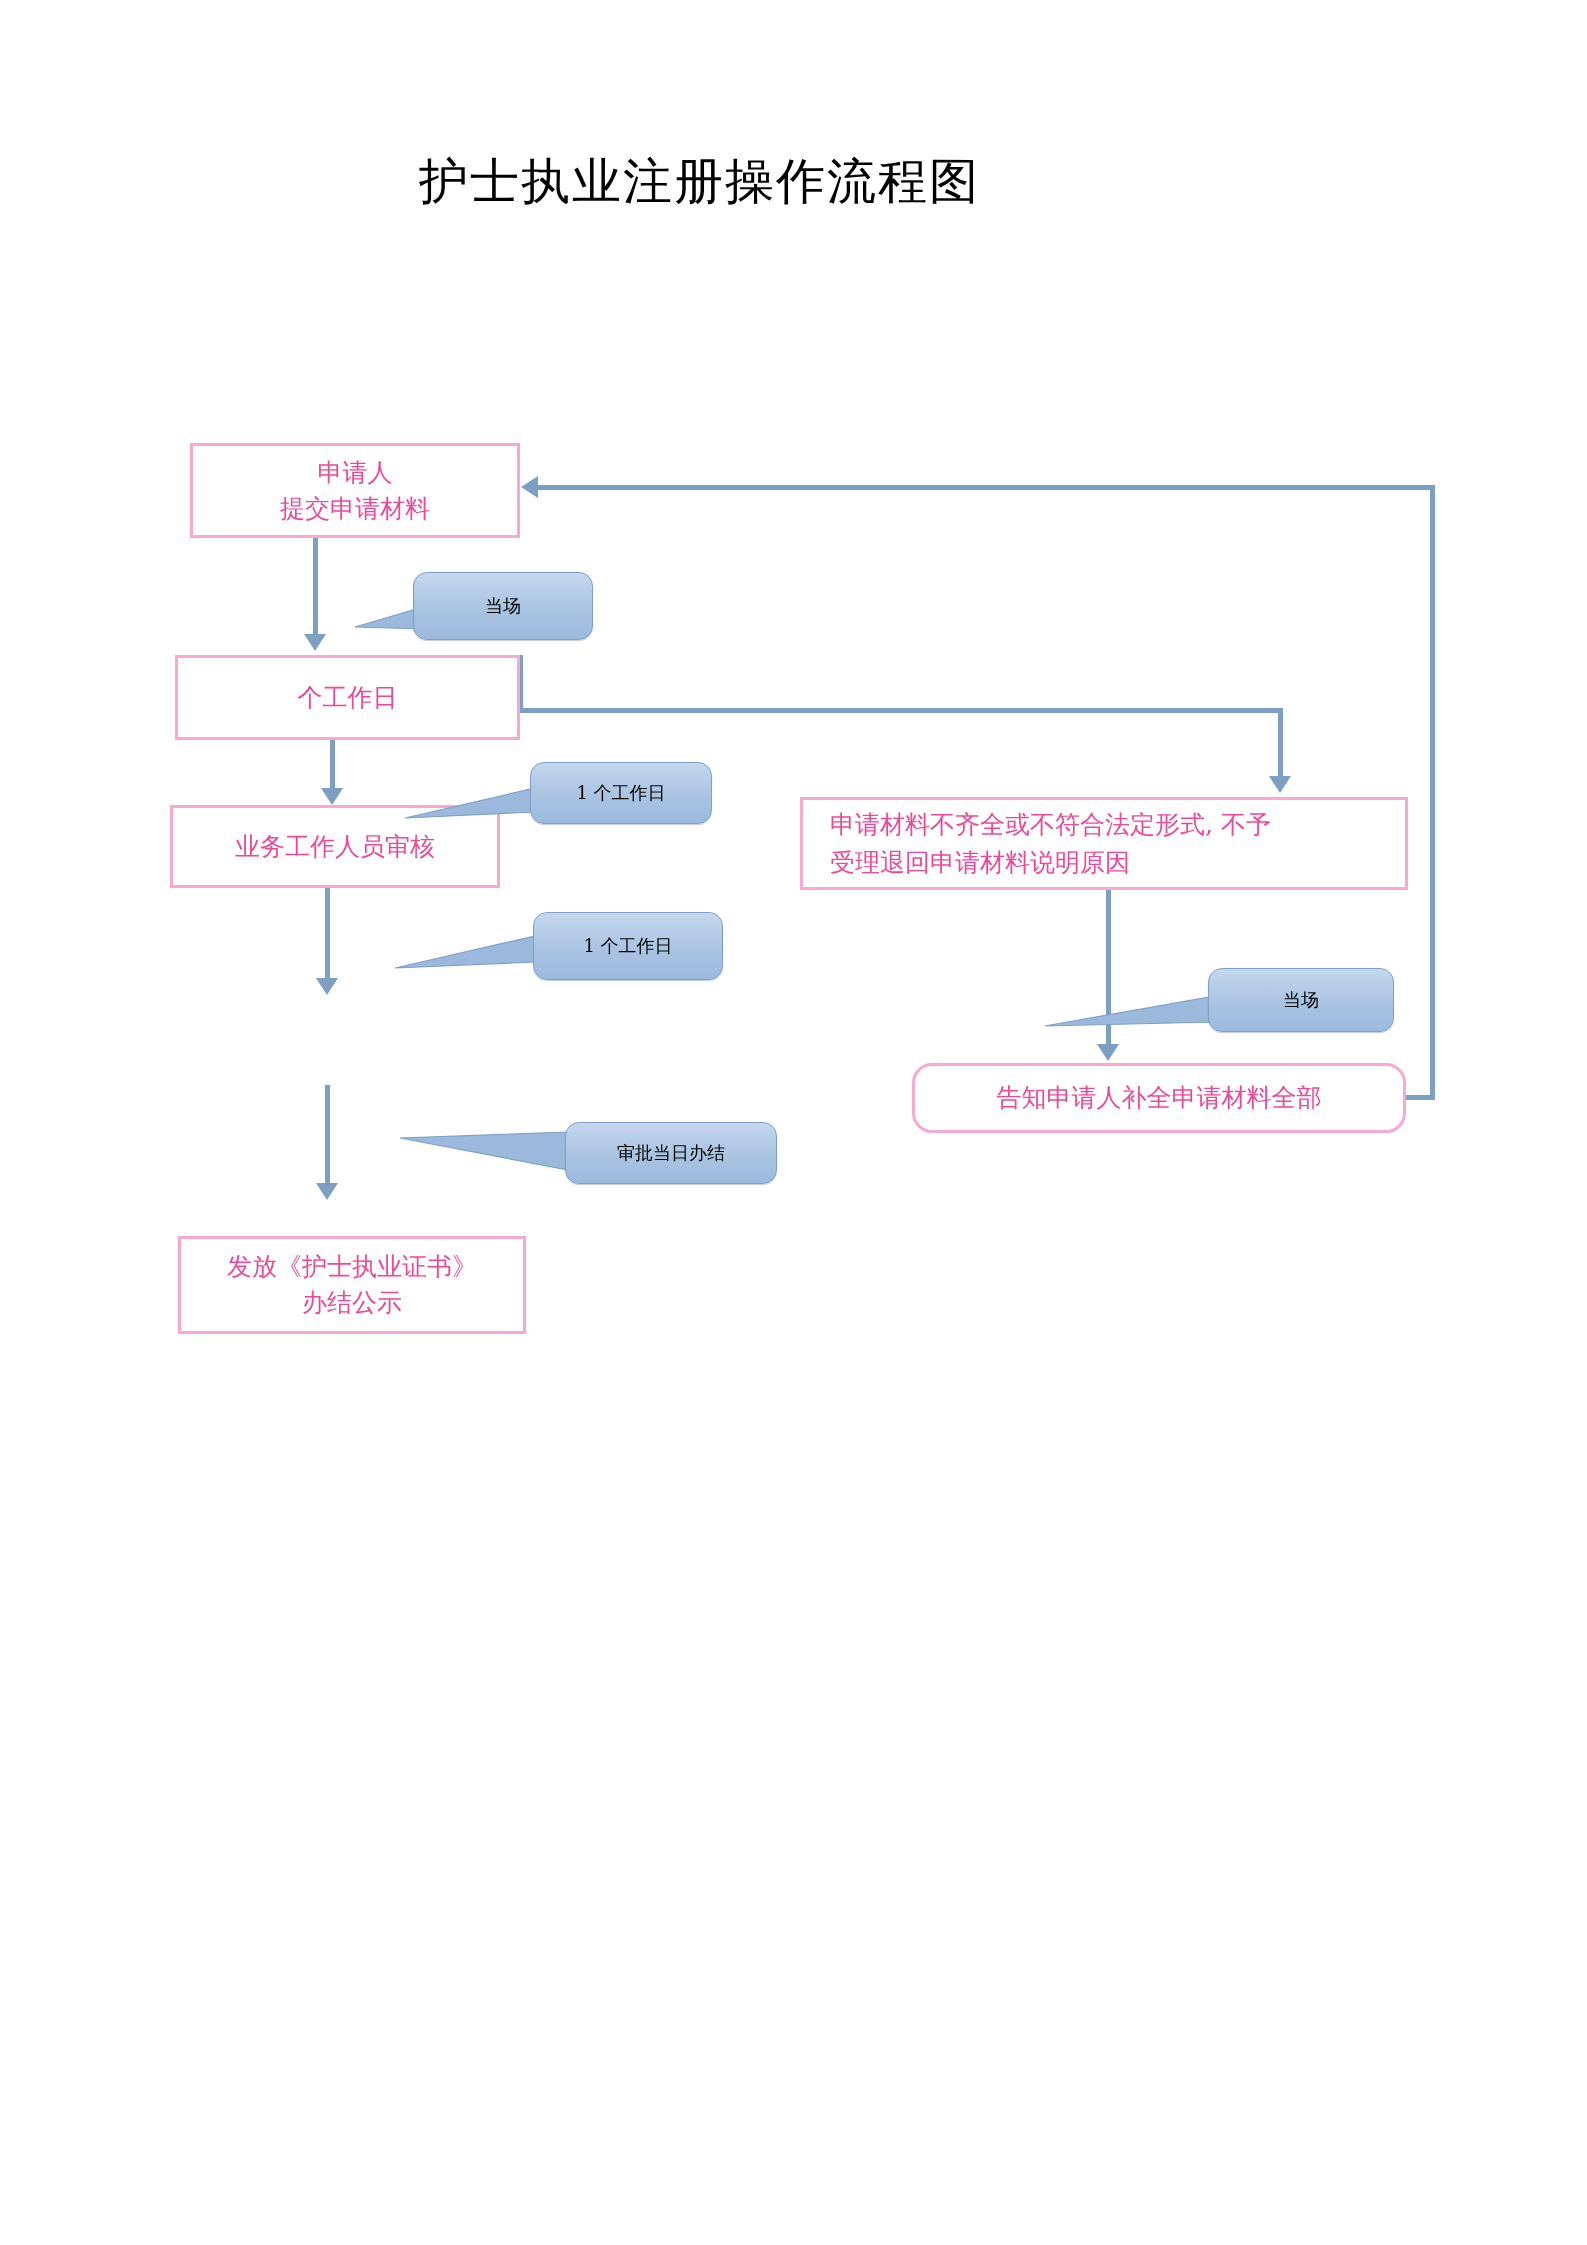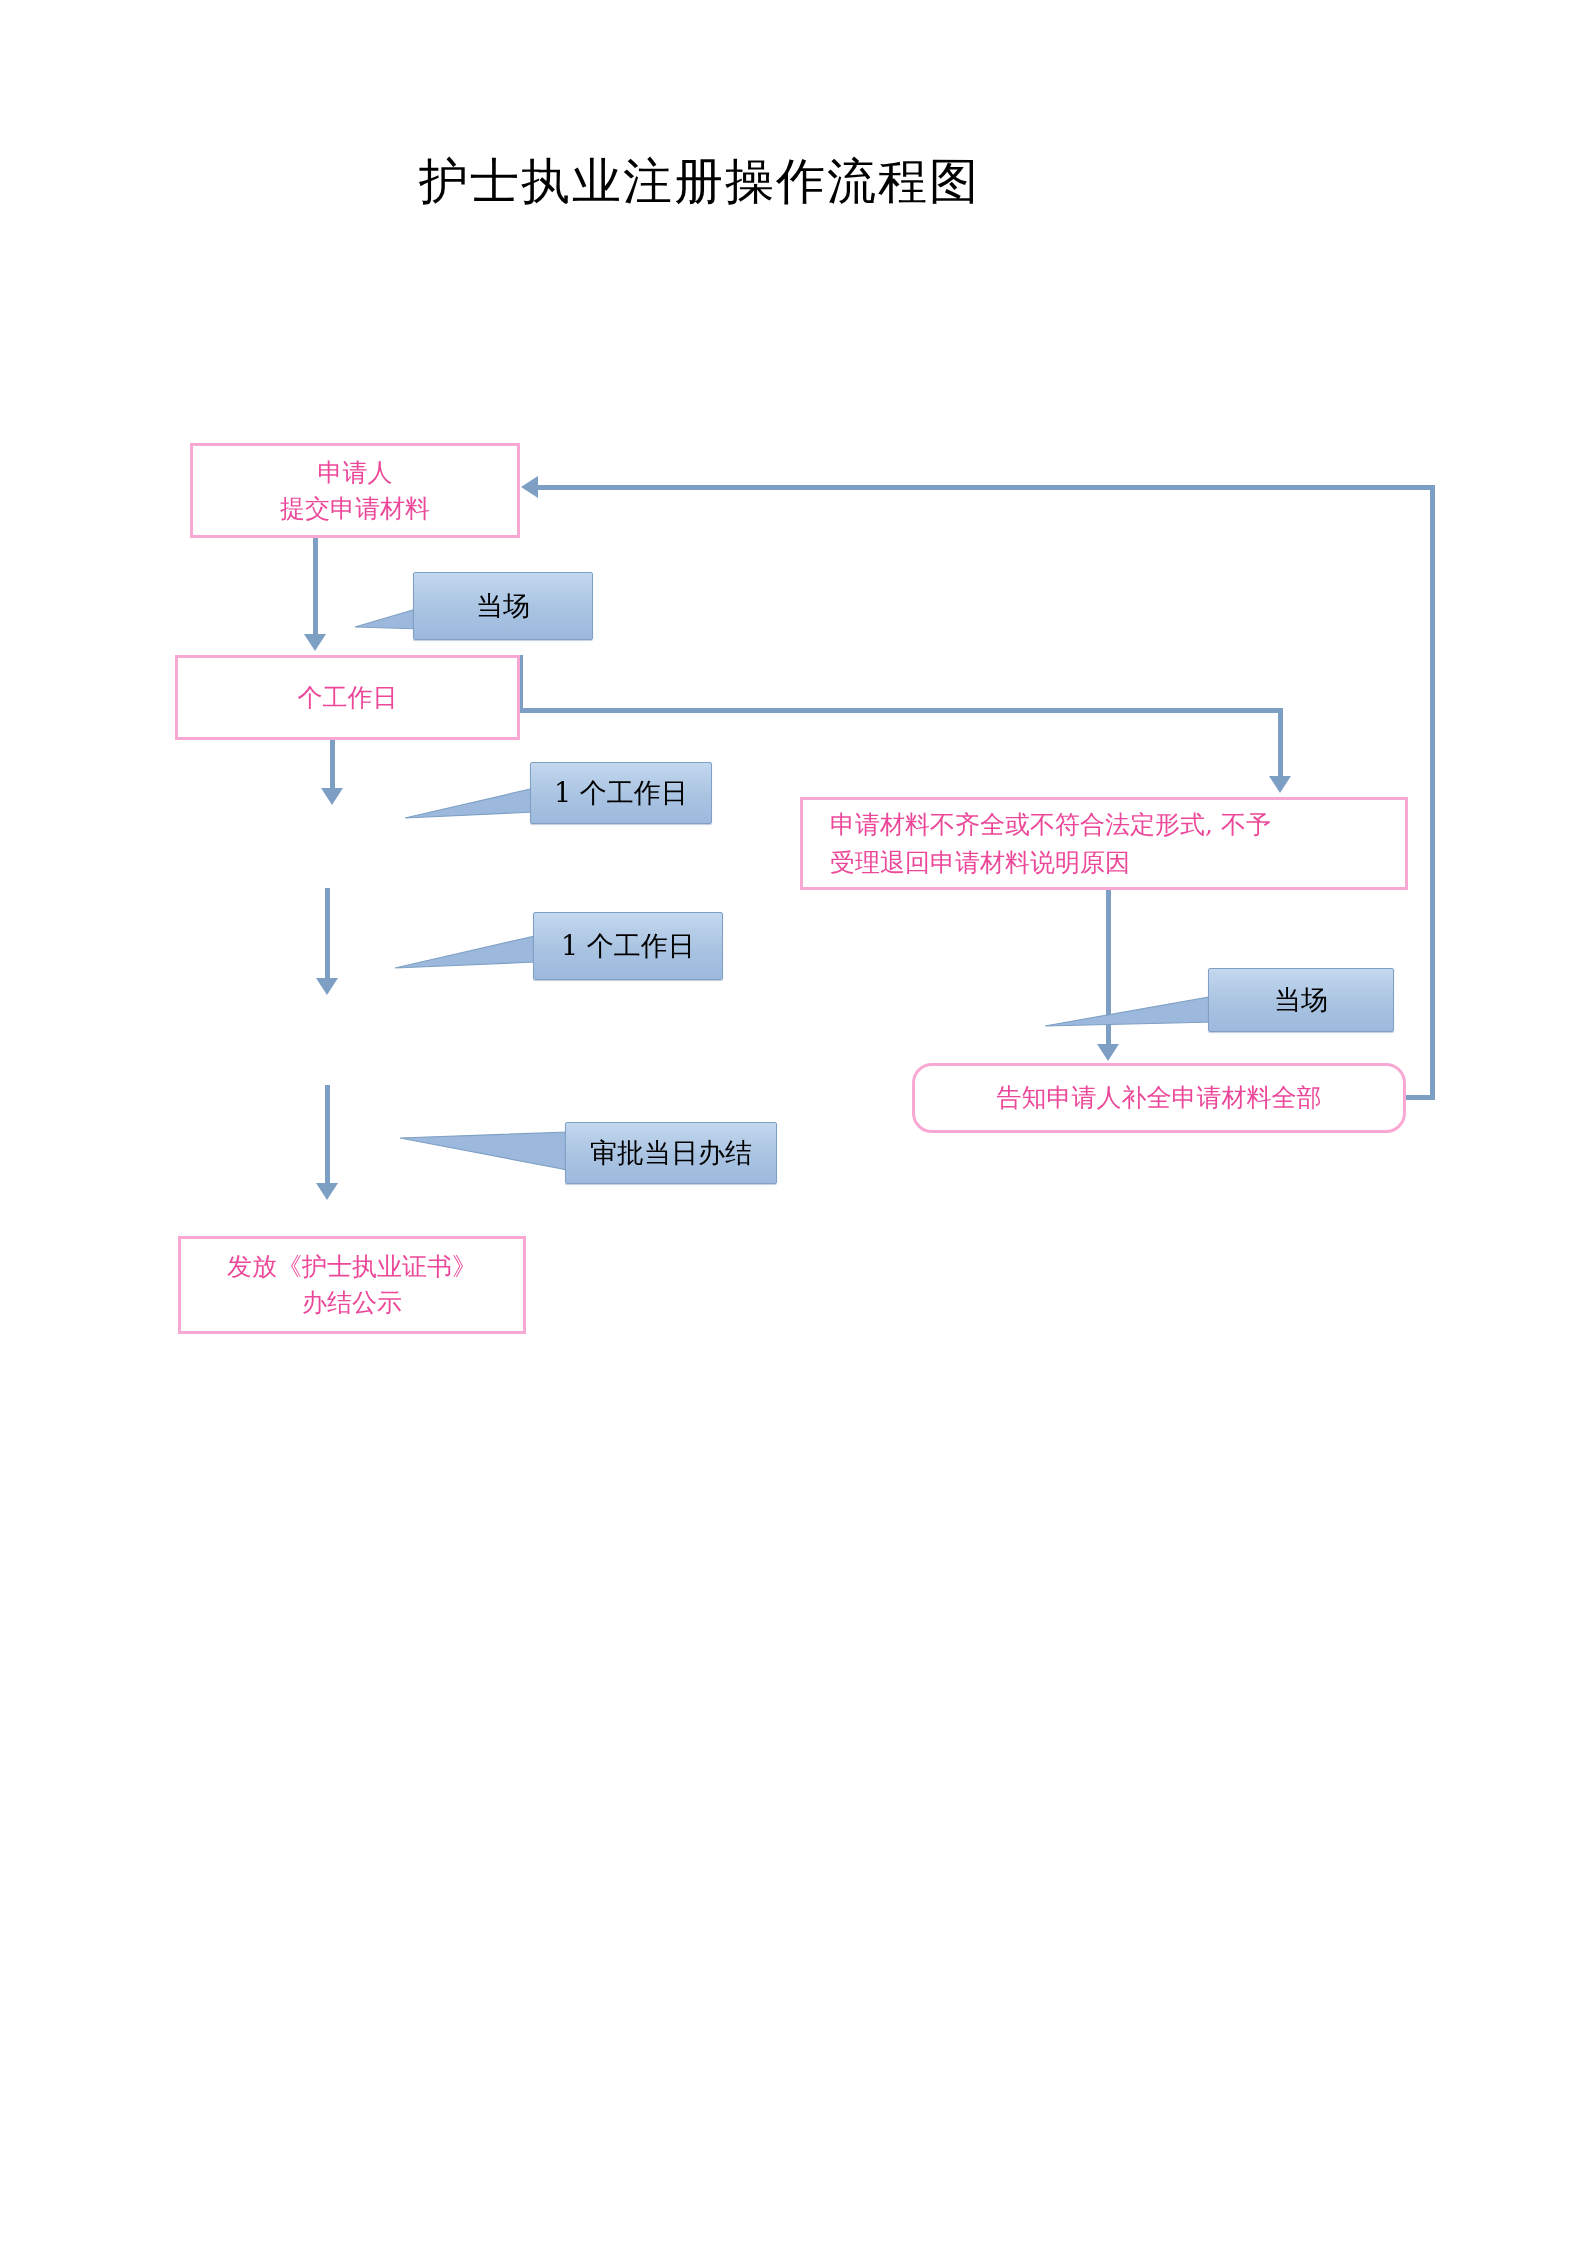--- a/index.html
+++ b/index.html
@@ -46,29 +46,29 @@
     font-family: "DejaVu Serif", "Liberation Serif", serif;
     padding: 2px 8px;
     white-space: pre-line;
     z-index: 4;
   }
 
   
   .callout {
     position: absolute;
     box-sizing: border-box;
-    border-radius: 2px;
+    border-radius: 14px;
     border: 1px solid #7fa0c4;
     background: linear-gradient(to bottom, #c4d8ef 0%, #aac4e2 52%, #9cb9dd 100%);
     box-shadow: 0 1px 1px rgba(80,110,150,0.35);
     display: flex;
     align-items: center;
     justify-content: center;
     color: #000000;
-    font-size: 27px;
+    font-size: 18px;
     line-height: 30px;
     font-family: "DejaVu Serif", "Liberation Serif", serif;
     z-index: 6;
   }
   .callout-tail {
     position: absolute;
     z-index: 5;
     overflow: visible;
   }
 
@@ -154,20 +154,23 @@
 
   <div class="pbox" style="left:190px; top:443px; width:330px; height:95px;">
     <span>申请人
 提交申请材料</span>
   </div>
 
   <div class="pbox" style="left:175px; top:655px; width:345px; height:85px;">
     <span>个工作日</span>
   </div>
 
+  <div class="pbox" style="left:170px; top:805px; width:330px; height:83px;">
+    <span>业务工作人员审核</span>
+  </div>
 
 
   <div class="pbox" style="left:178px; top:1200px; width:348px; height:98px;margin-top:36px;">
     <span>发放《护士执业证书》
 办结公示</span>
   </div>
 
   <div class="pbox" style="left:800px; top:797px; width:608px; height:93px; justify-content:flex-start; text-align:left; padding-left:27px; line-height:38px;">
     <span>申请材料不齐全或不符合法定形式, 不予
 受理退回申请材料说明原因</span>

